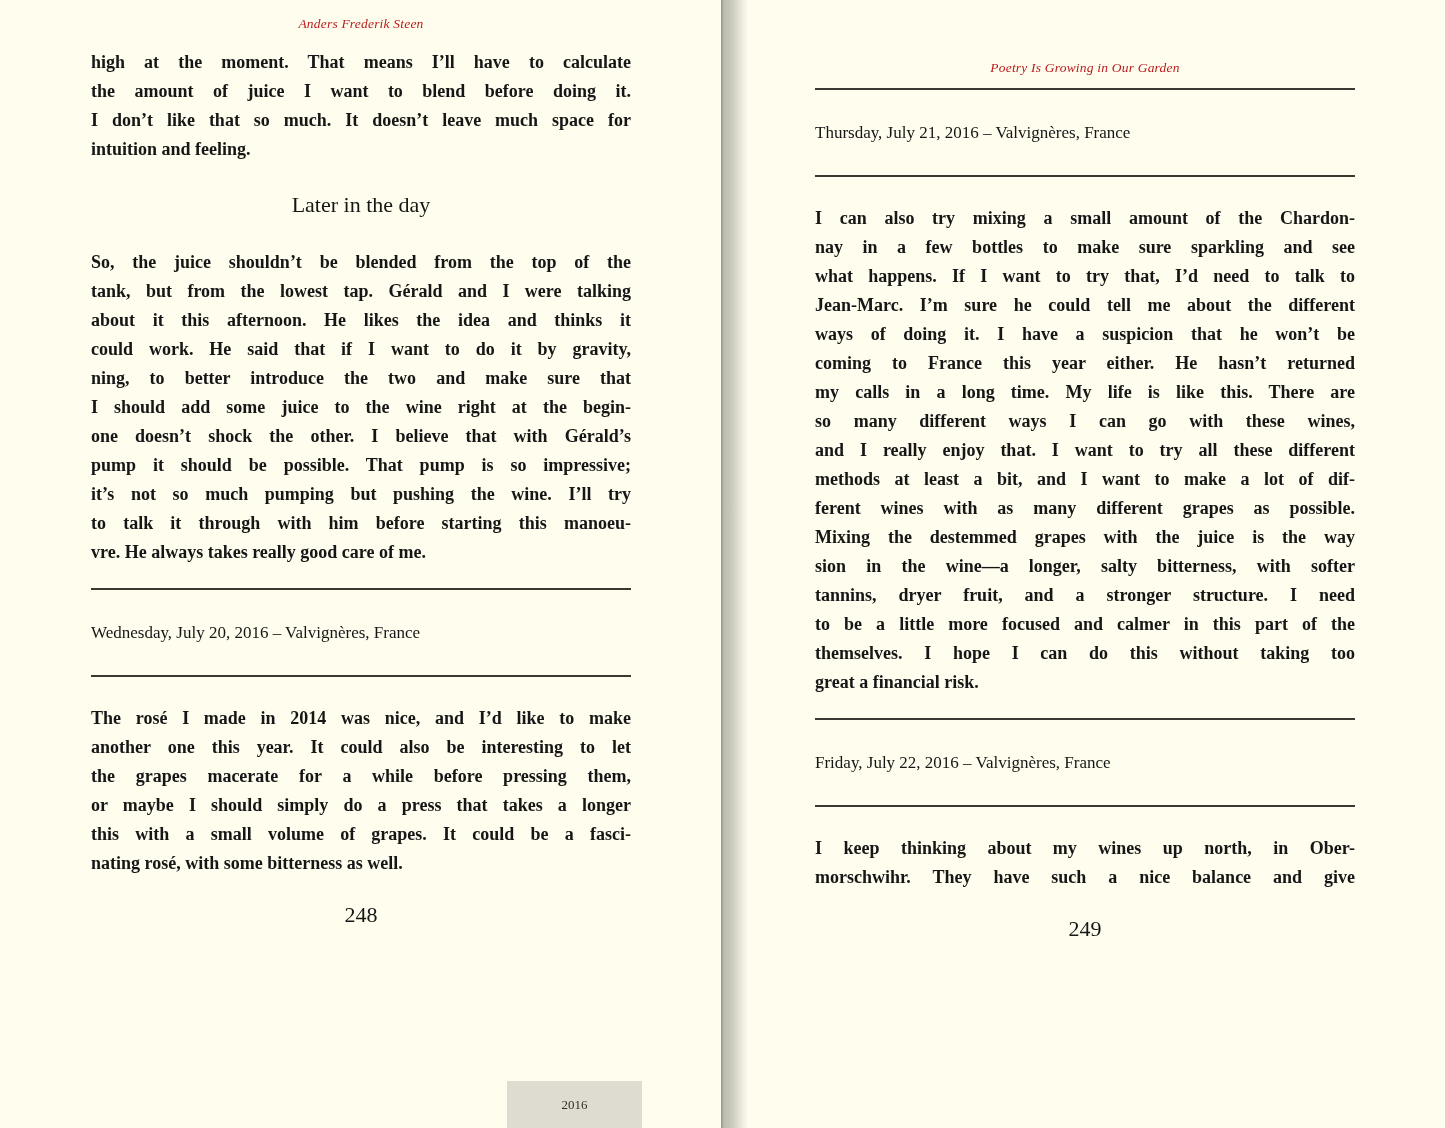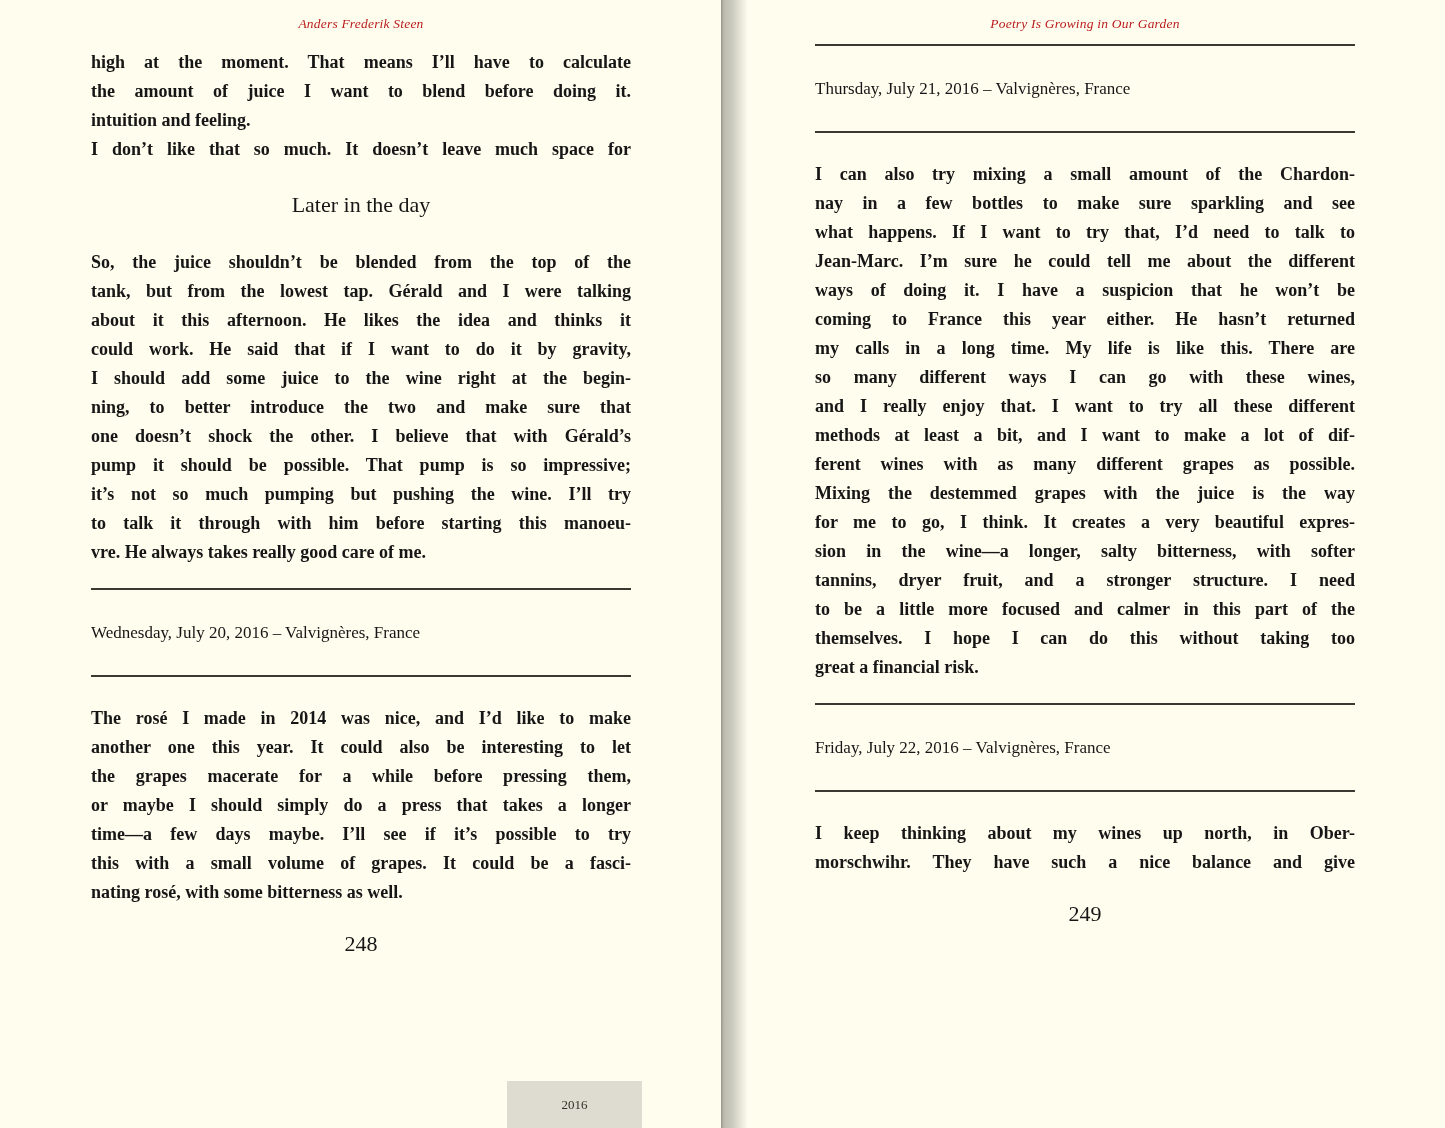--- a/index.html
+++ b/index.html
@@ -13,21 +13,21 @@
   .page { position: absolute; top: 0; height: 100%; }
   .page-left  { left: 0;     width: 723px; }
   .page-right { left: 723px; width: 722px; }
   .gutter {
     position: absolute; top: 0; left: 721px; width: 27px; height: 100%; z-index: 2;
     background: linear-gradient(to right,
       #96958a 0px, #bdbcb1 3px, #cbcabf 11px, rgba(255,253,238,0) 27px);
   }
   .column { position: absolute; top: 0; width: 540px; }
   .page-left  .column { left: 91px; }
-  .page-right .column { left: 92px; }
+  .page-right .column { left: 92px; margin-top: 44px; }
 
   .running-head {
     padding-top: 16px; height: 16px;
     text-align: center; font-style: italic;
     font-size: 13.5px; letter-spacing: 0.2px; color: #b91c1c;
   }
   .content { display: flow-root; }
   .content .paragraph { margin-top: 27px; }
   .content > .paragraph:first-child { margin-top: 16px; }
   .subheading { margin-top: 26px; text-align: center; font-size: 22px; line-height: 29px; }
@@ -53,48 +53,47 @@
 </head>
 <body>
 
 <div class="page page-left">
   <div class="column">
     <div class="running-head">Anders Frederik Steen</div>
     <div class="content">
         <div class="paragraph">
           <div class="line">high at the moment. That means I’ll have to calculate</div>
           <div class="line">the amount of juice I want to blend before doing it.</div>
+          <div class="line">I don’t like that so much. It doesn’t leave much space for</div>
           <div class="line last">intuition and feeling.</div>
-          <div class="line">I don’t like that so much. It doesn’t leave much space for</div>
         </div>
         <div class="subheading">Later in the day</div>
         <div class="paragraph">
           <div class="line">So, the juice shouldn’t be blended from the top of the</div>
           <div class="line">tank, but from the lowest tap. Gérald and I were talking</div>
           <div class="line">about it this afternoon. He likes the idea and thinks it</div>
           <div class="line">could work. He said that if I want to do it by gravity,</div>
+          <div class="line">ning, to better introduce the two and make sure that</div>
           <div class="line">I should add some juice to the wine right at the begin-</div>
-          <div class="line">ning, to better introduce the two and make sure that</div>
           <div class="line">one doesn’t shock the other. I believe that with Gérald’s</div>
           <div class="line">pump it should be possible. That pump is so impressive;</div>
           <div class="line">it’s not so much pumping but pushing the wine. I’ll try</div>
           <div class="line">to talk it through with him before starting this manoeu-</div>
           <div class="line last">vre. He always takes really good care of me.</div>
         </div>
         <div class="date-block">
           <div class="rule"></div>
           <div class="date-text">Wednesday, July 20, 2016 – Valvignères, France</div>
           <div class="rule"></div>
         </div>
         <div class="paragraph">
           <div class="line">The rosé I made in 2014 was nice, and I’d like to make</div>
           <div class="line">another one this year. It could also be interesting to let</div>
           <div class="line">the grapes macerate for a while before pressing them,</div>
           <div class="line">or maybe I should simply do a press that takes a longer</div>
-          <div class="line">time—a few days maybe. I’ll see if it’s possible to try</div>
           <div class="line">this with a small volume of grapes. It could be a fasci-</div>
           <div class="line last">nating rosé, with some bitterness as well.</div>
         </div>
       </div>
     <div class="page-number">248</div>
   </div>
   <div class="year-tab">
     <span>2016</span>
   </div>
 </div>
@@ -116,21 +115,20 @@
           <div class="line">what happens. If I want to try that, I’d need to talk to</div>
           <div class="line">Jean-Marc. I’m sure he could tell me about the different</div>
           <div class="line">ways of doing it. I have a suspicion that he won’t be</div>
           <div class="line">coming to France this year either. He hasn’t returned</div>
           <div class="line">my calls in a long time. My life is like this. There are</div>
           <div class="line">so many different ways I can go with these wines,</div>
           <div class="line">and I really enjoy that. I want to try all these different</div>
           <div class="line">methods at least a bit, and I want to make a lot of dif-</div>
           <div class="line">ferent wines with as many different grapes as possible.</div>
           <div class="line">Mixing the destemmed grapes with the juice is the way</div>
-          <div class="line">for me to go, I think. It creates a very beautiful expres-</div>
           <div class="line">sion in the wine—a longer, salty bitterness, with softer</div>
           <div class="line">tannins, dryer fruit, and a stronger structure. I need</div>
           <div class="line">to be a little more focused and calmer in this part of the</div>
           <div class="line">themselves. I hope I can do this without taking too</div>
           <div class="line last">great a financial risk.</div>
         </div>
         <div class="date-block">
           <div class="rule"></div>
           <div class="date-text">Friday, July 22, 2016 – Valvignères, France</div>
           <div class="rule"></div>

